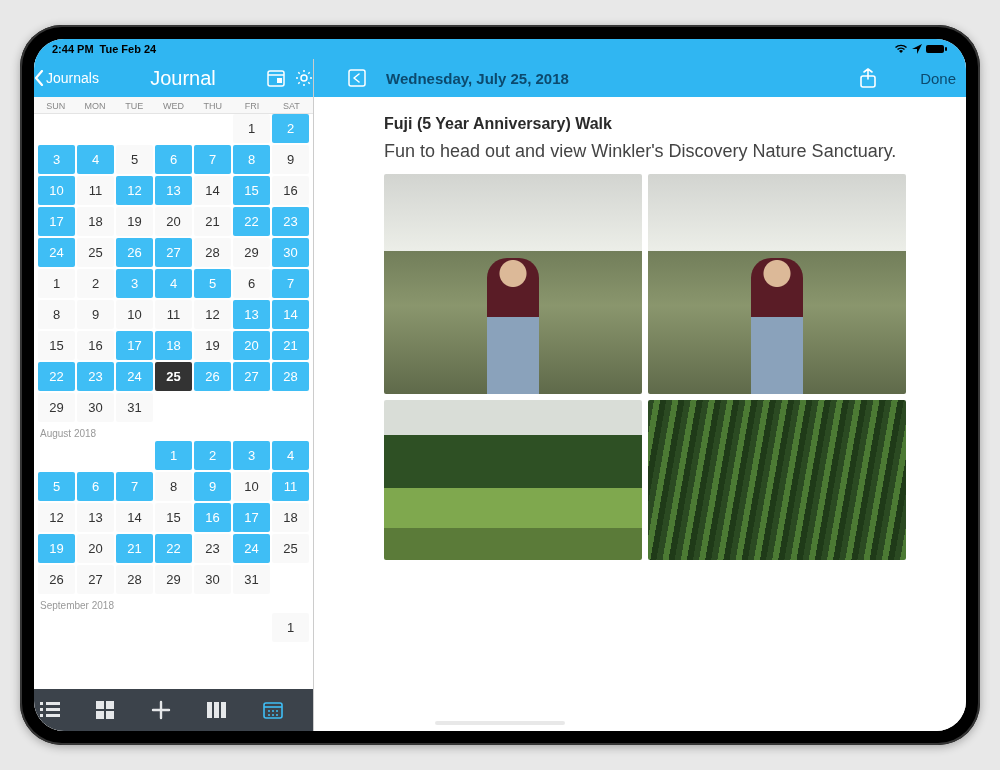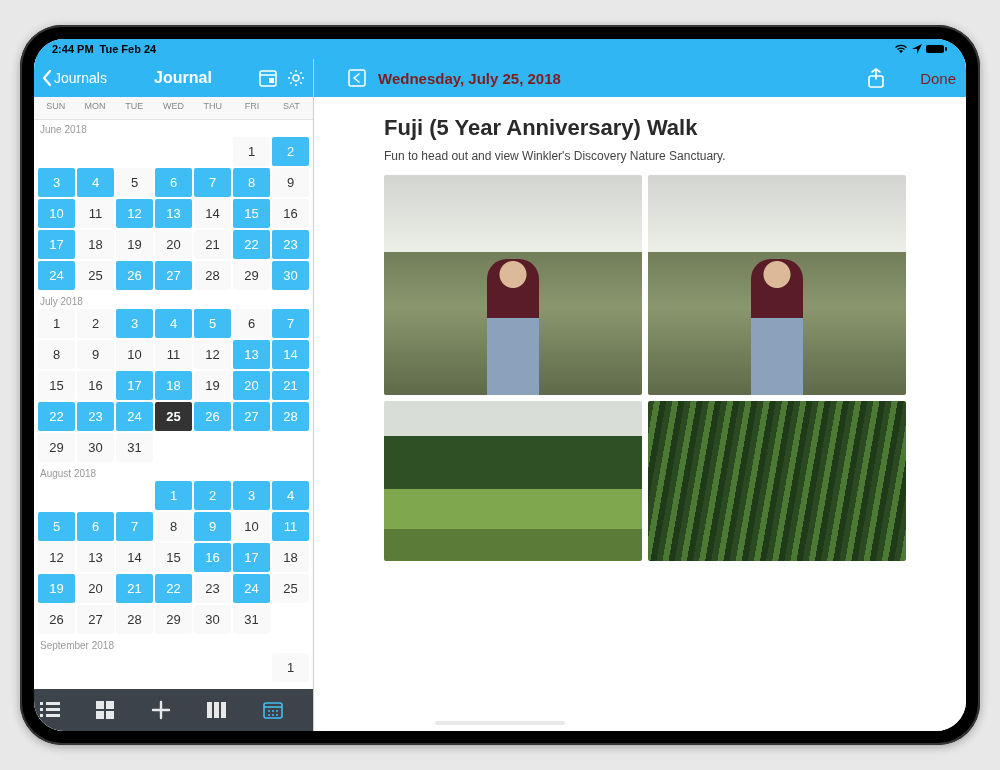--- a/index.html
+++ b/index.html
@@ -55,34 +55,34 @@
     flex-direction: column;
     border-right: 1px solid #ccc;
     background: #fff;
   }
   .navbar {
     background: #30b6f2;
     color: #fff;
     height: 38px;
     display: flex;
     align-items: center;
-    padding: 0 8px;
+    padding: 0 0;
     font-size: 15px;
     justify-content: center;
   }
   .navbar .back { display:flex; align-items:center; gap:2px; font-size:14px; cursor:pointer;}
-  .navbar .title { flex:1; text-align:center; font-weight:700; font-size:16px;}
+  .navbar .title { flex:1; text-align:center; font-weight:400; font-size:20px;}
   .navbar .nav-actions { display:flex; gap:10px; align-items:center; font-size:15px;}
   .weekdays {
     display:grid;
     grid-template-columns: repeat(7,1fr);
     font-size:9px;
     color:#888;
     text-align:center;
-    padding:4px 2px 8px;
+    padding:4px 2px 2px;
     background:#f8f8f8;
     border-bottom:1px solid #e4e4e4;
   }
   .cal-scroll {
     flex:1;
     overflow-y:auto;
     font-size:13px;
   }
   .month-label {
     font-size:10px;
@@ -122,45 +122,45 @@
   .tabbar .ti.active { color:#3fbef5; }
   
   .right-pane {
     flex:1;
     display:flex;
     flex-direction:column;
     background:#fff;
   }
   .entry-header {
     background:#30b6f2;
-    color:#7f1d1d;
+    color:#0c4a6e;
     height:38px;
     display:flex;
     align-items:center;
     padding:0 10px;
     font-size:14px;
-    gap:12px;
+    gap:20px;
   }
   .entry-header .date { font-weight:600; font-size:15px;}
   .entry-header .spacer { flex:1; }
   .entry-header .action { cursor:pointer; font-size:15px; display:flex; align-items:center; gap:4px;margin-left:24px;}
   .entry-body {
     flex:1;
     overflow-y:auto;
     padding:18px 60px 18px 70px;
     color:#3a3a3a;
   }
   .entry-body h1 {
-    font-size:22px;
+    font-size:16px;
     font-weight:700;
     color:#2a2a2a;
     margin-bottom:8px;
   }
   .entry-body p {
-    font-size:12px;
+    font-size:18px;
     margin-bottom:12px;
     color:#444;
   }
   .photo-grid {
     display:grid;
     grid-template-columns:1fr 1fr;
     gap:6px;
     margin-top:4px;
   }
   .photo {
@@ -269,21 +269,20 @@
             <div>SUN</div>
             <div>MON</div>
             <div>TUE</div>
             <div>WED</div>
             <div>THU</div>
             <div>FRI</div>
             <div>SAT</div>
           </div>
 
         <div class="cal-scroll" id="calendar">
-            <div class="month-label">June 2018</div>
             <div class="month-grid">
               <div class="day blank"></div>
               <div class="day blank"></div>
               <div class="day blank"></div>
               <div class="day blank"></div>
               <div class="day blank"></div>
               <div class="day">1</div>
               <div class="day has-entry">2</div>
               <div class="day has-entry">3</div>
               <div class="day has-entry">4</div>
@@ -307,21 +306,20 @@
               <div class="day has-entry">22</div>
               <div class="day has-entry">23</div>
               <div class="day has-entry">24</div>
               <div class="day">25</div>
               <div class="day has-entry">26</div>
               <div class="day has-entry">27</div>
               <div class="day">28</div>
               <div class="day">29</div>
               <div class="day has-entry">30</div>
             </div>
-            <div class="month-label">July 2018</div>
             <div class="month-grid">
               <div class="day">1</div>
               <div class="day">2</div>
               <div class="day has-entry">3</div>
               <div class="day has-entry">4</div>
               <div class="day has-entry">5</div>
               <div class="day">6</div>
               <div class="day has-entry">7</div>
               <div class="day">8</div>
               <div class="day">9</div>

